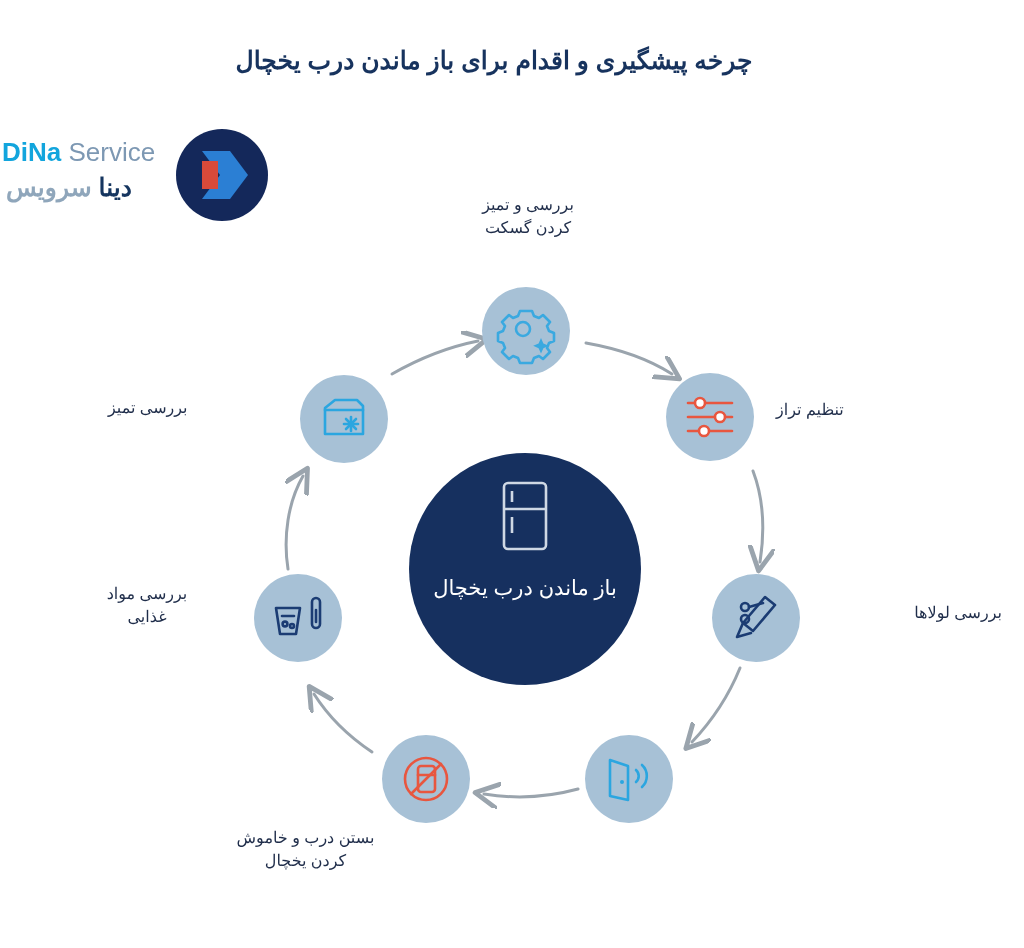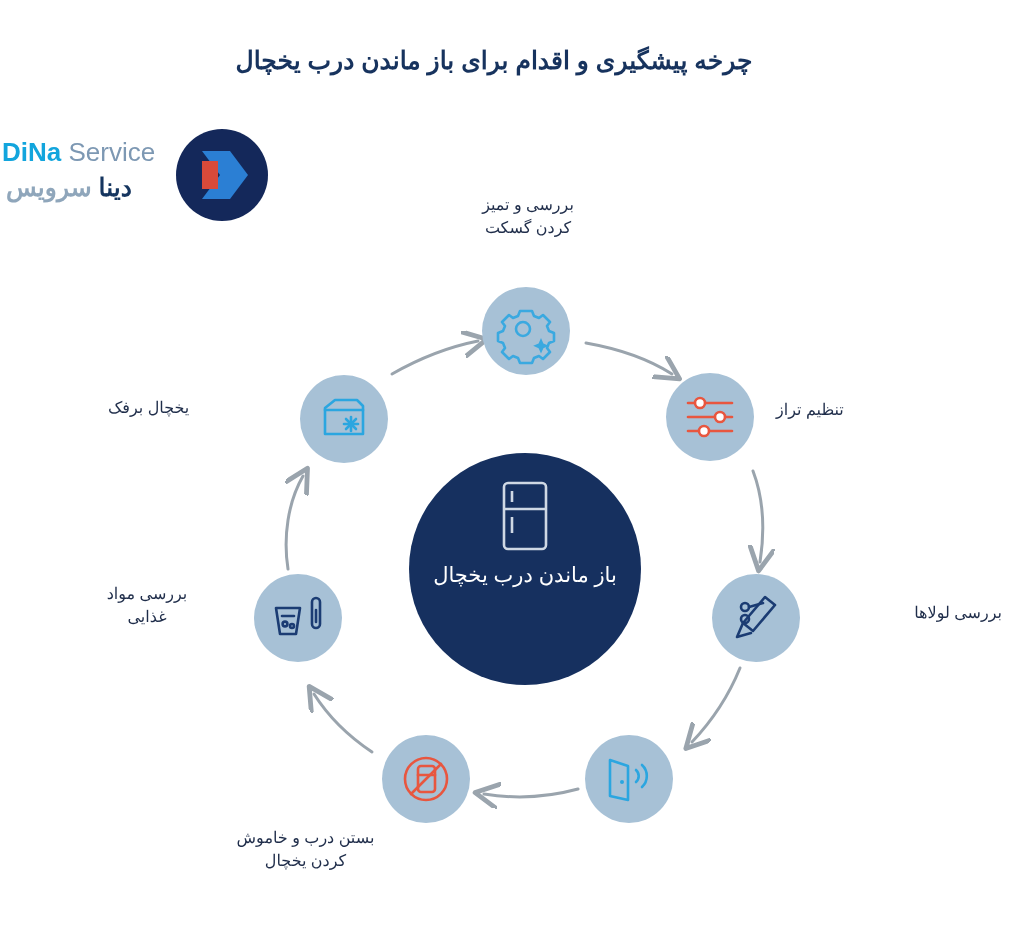--- a/index.html
+++ b/index.html
@@ -90,20 +90,21 @@
     height: 232px;
     border-radius: 50%;
     background: #16305f;
     color: #ffffff;
     display: flex;
     flex-direction: column;
     align-items: center;
     justify-content: flex-start;
     box-sizing: border-box;
     padding-top: 26px;
+    gap: 13px;
   }
   #hub .hub-icon { margin-bottom: 6px; }
   #hub .hub-label {
     font-size: 21px;
     line-height: 1.5;
     text-align: center;
     direction: rtl;
     color: #ffffff;
   }
 
@@ -303,15 +304,15 @@
           <g transform="translate(34,30)">
             <line x1="-7" y1="0" x2="7" y2="0"></line>
             <line x1="0" y1="-7" x2="0" y2="7"></line>
             <line x1="-5" y1="-5" x2="5" y2="5"></line>
             <line x1="-5" y1="5" x2="5" y2="-5"></line>
           </g>
         </g>
       </svg>
     </span>
   </div>
-  <div class="node-label lbl6">یخچال برفک</div>
+  <div class="node-label lbl6">بررسی تمیز</div>
 
 </div>
 
 </body></html>

